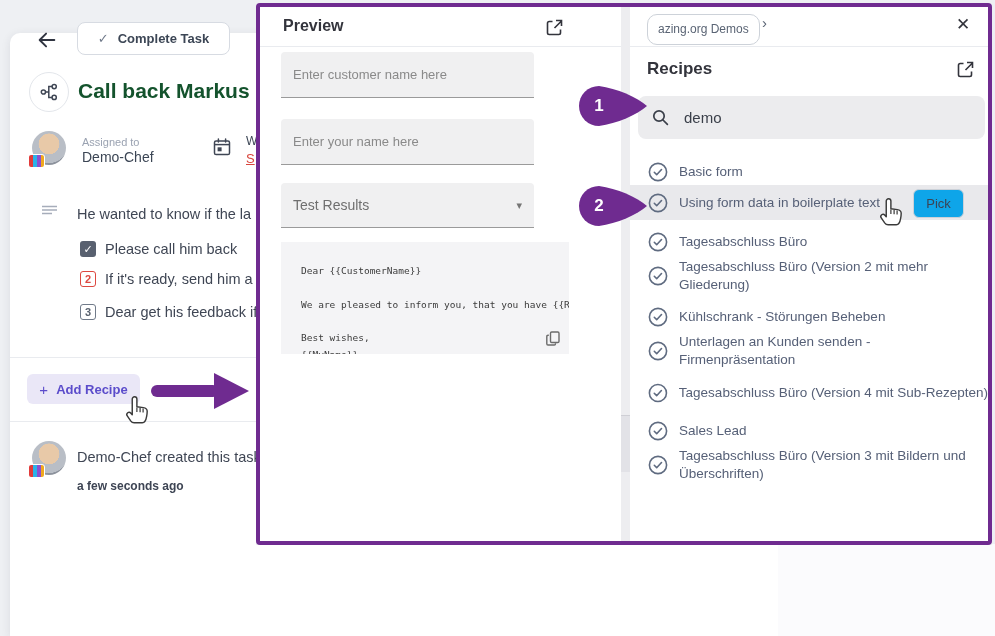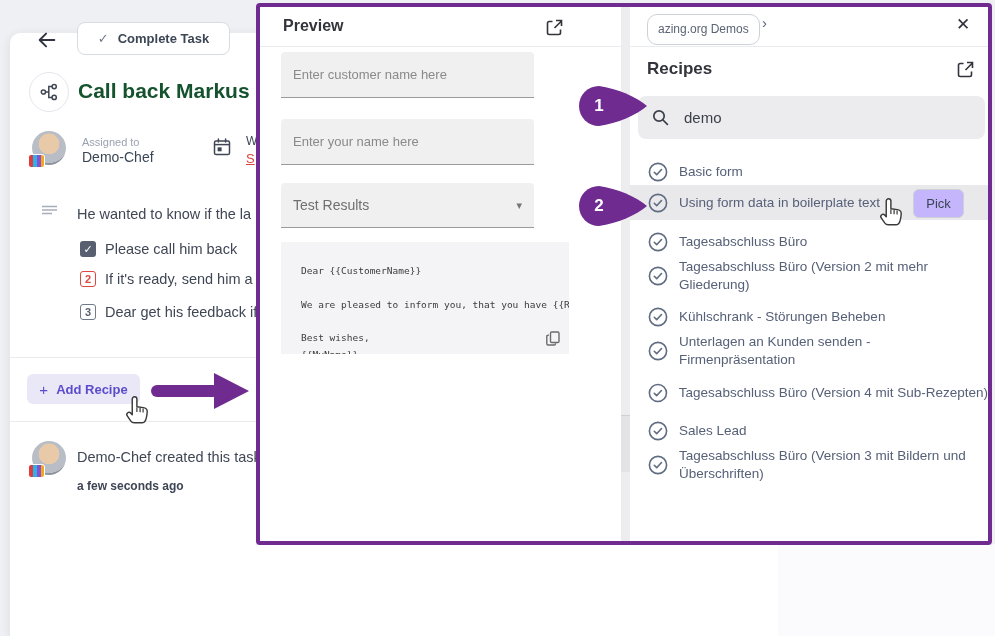--- a/index.html
+++ b/index.html
@@ -90,21 +90,21 @@
   .search-box{left:638px;top:96px;width:347px;height:43px;background:#ececee;border-radius:8px;display:flex;
     align-items:center;gap:13px;padding:0 14px;box-sizing:border-box;z-index:5;cursor:text;}
   .search-box input{border:none;background:transparent;outline:none;font-size:15px;color:#3a3f49;
     font-family:"Liberation Sans",sans-serif;width:260px;}
   .recipe-row{left:630px;width:358px;display:flex;align-items:center;gap:11px;padding-left:18px;
     box-sizing:border-box;z-index:5;cursor:pointer;}
   .recipe-row .label{font-size:13.5px;color:#566077;line-height:18px;}
   .row-nowrap .label{white-space:nowrap;}
   .row-wrap .label{width:300px;}
   .row-hl{background:#e9e9ec;}
-  .btn-pick{position:absolute;left:913px;top:189px;width:49px;height:27px;background:#c4b5fd;border:1px solid #ccd1d8;
+  .btn-pick{position:absolute;left:913px;top:189px;width:49px;height:27px;background:#0ea5e9;border:1px solid #ccd1d8;
     border-radius:6px;font-size:13px;color:#3b4454;display:flex;align-items:center;justify-content:center;
     z-index:6;cursor:pointer;font-family:"Liberation Sans",sans-serif;}
 
   
   .badge{width:72px;height:44px;z-index:9;}
   #badge-1{left:577px;top:84px;}
   #badge-2{left:577px;top:184px;}
   .badge-num{position:absolute;left:0;top:0;width:44px;height:44px;display:flex;align-items:center;justify-content:center;
     color:#fff;font-size:17px;font-weight:bold;}
   #arrow-annot{left:150px;top:371px;z-index:9;}

